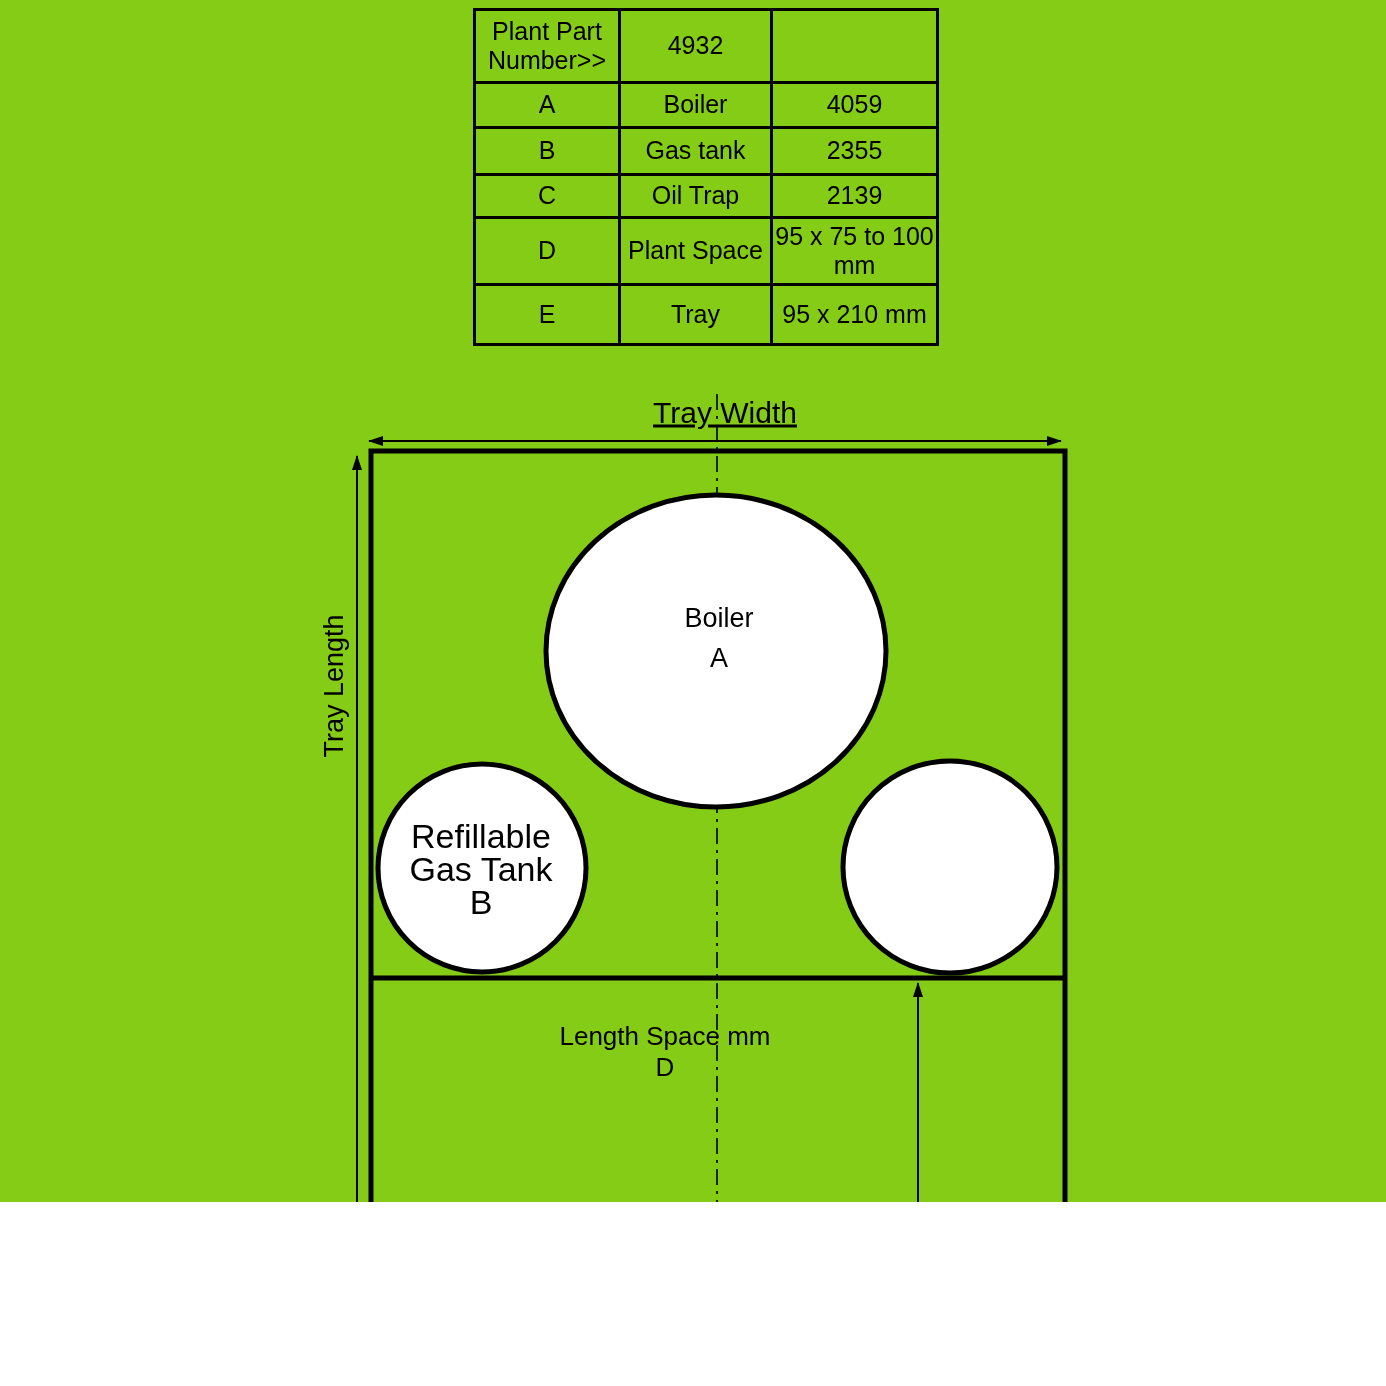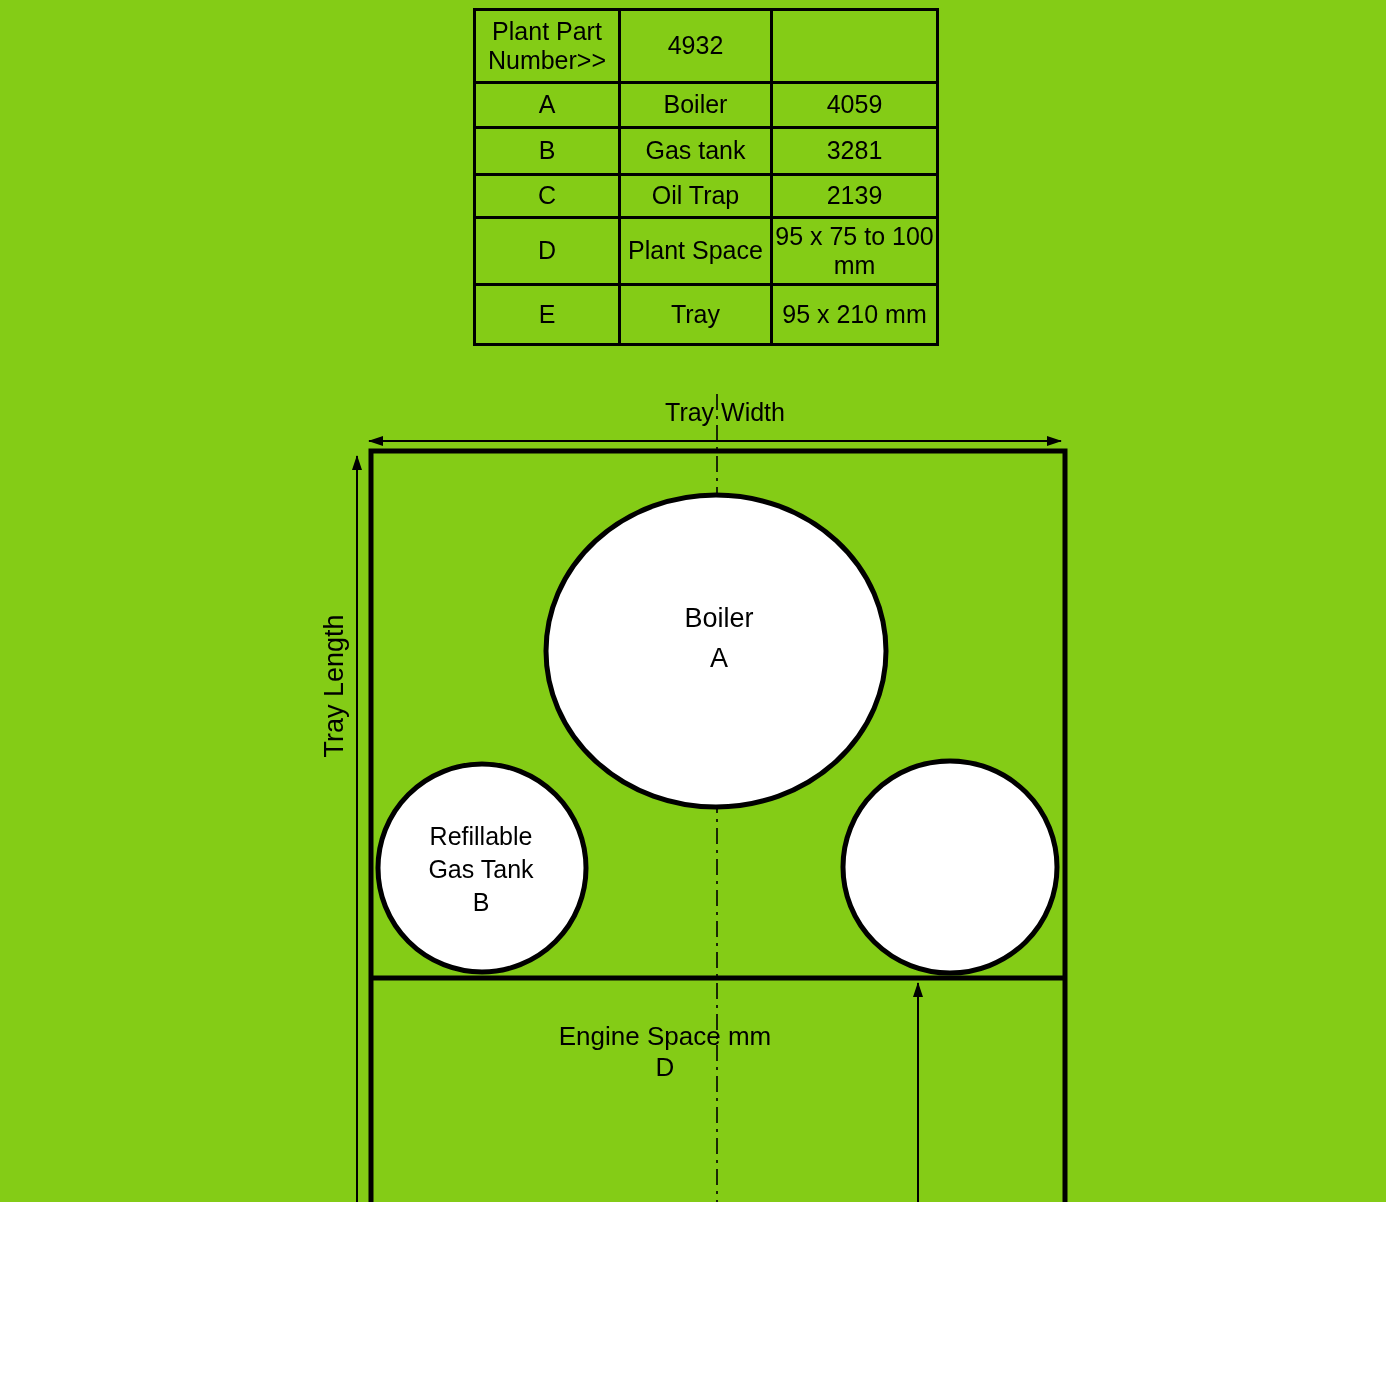--- a/index.html
+++ b/index.html
@@ -56,27 +56,27 @@
 
   
   .lbl {
     position: absolute;
     transform: translate(-50%, -50%);
     text-align: center;
     white-space: nowrap;
     font-size: 26px;
     line-height: 33px;
   }
-  .lbl-tray-width   { left: 725px; top: 412px; font-size: 25px; }
+  .lbl-tray-width   { left: 725px; top: 412px; font-size: 30px; text-decoration: underline; }
   .lbl-tray-length  {
     left: 334px; top: 686px; font-size: 27px;
     transform: translate(-50%, -50%) rotate(-90deg);
   }
   .lbl-boiler       { left: 719px; top: 638px; font-size: 27px; line-height: 40px; }
-  .lbl-gas-tank     { left: 481px; top: 869px; font-size: 25px; }
+  .lbl-gas-tank     { left: 481px; top: 869px; font-size: 34px; }
   .lbl-oil-trap     { left: 951px; top: 861px; font-size: 25px; line-height: 32px; }
   .lbl-engine-space { left: 665px; top: 1052px; font-size: 26px; line-height: 31px; }
   .lbl-cl           { left: 735px; top: 1361px; font-size: 37px; }
 </style>
 </head>
 <body>
 
 <div id="canvas">
 
   <table class="parts">
@@ -92,21 +92,21 @@
       <td></td>
     </tr>
     <tr class="r-a">
       <td>A</td>
       <td>Boiler</td>
       <td>4059</td>
     </tr>
     <tr class="r-b">
       <td>B</td>
       <td>Gas tank</td>
-      <td>3281</td>
+      <td>2355</td>
     </tr>
     <tr class="r-c">
       <td>C</td>
       <td>Oil Trap</td>
       <td>2139</td>
     </tr>
     <tr class="r-d">
       <td>D</td>
       <td>Plant Space</td>
       <td>95 x 75 to 100 mm</td>
@@ -153,19 +153,19 @@
   </div>
 
   <div class="lbl lbl-gas-tank">
     <div>Refillable</div>
     <div>Gas Tank</div>
     <div>B</div>
   </div>
 
 
   <div class="lbl lbl-engine-space">
-    <div>Engine Space mm</div>
+    <div>Length Space mm</div>
     <div>D</div>
   </div>
 
   <div class="lbl lbl-cl">C/L</div>
 
 </div>
 
 </body></html>

